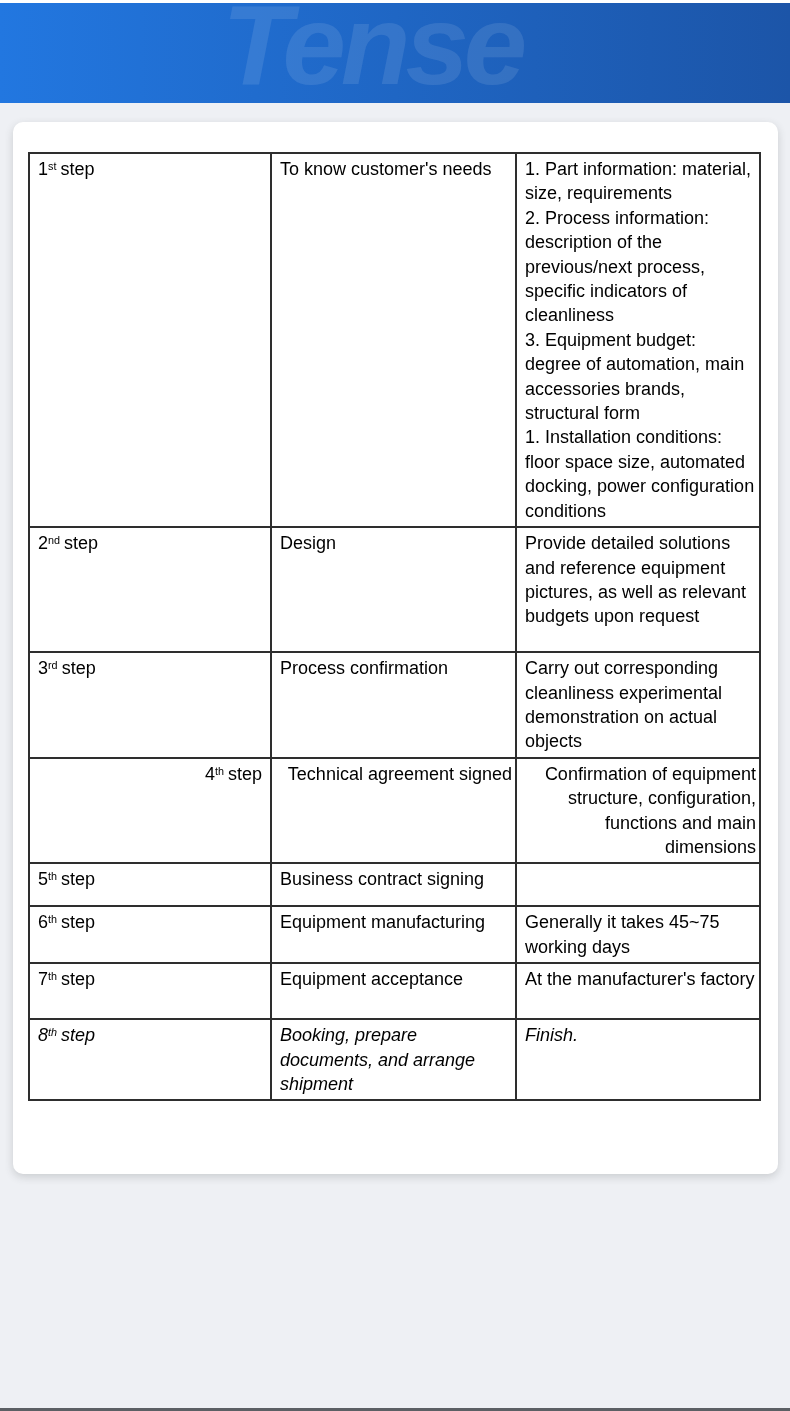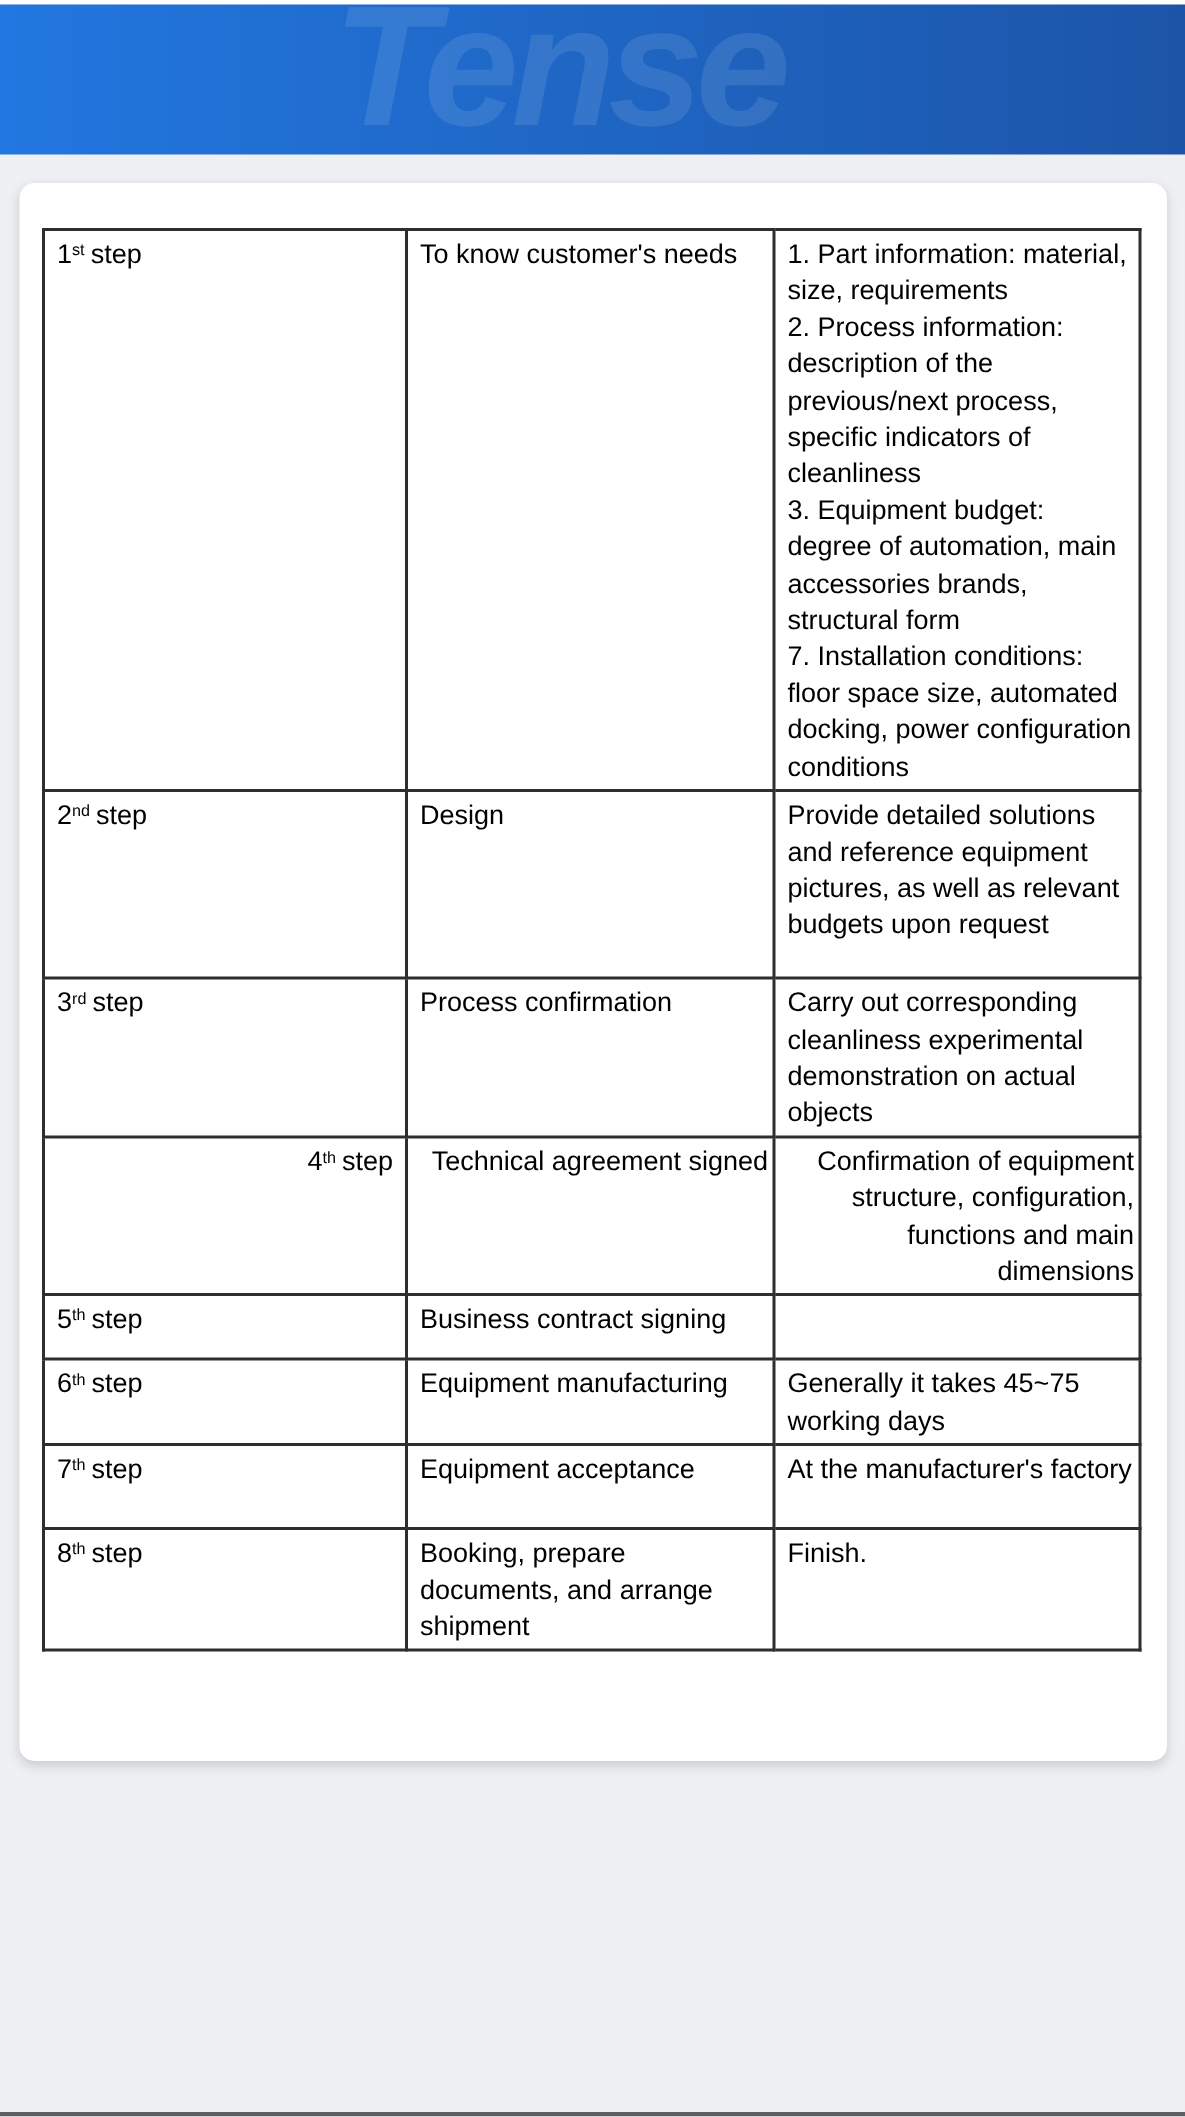--- a/index.html
+++ b/index.html
@@ -61,21 +61,21 @@
     overflow:hidden;
   }
   td.cell-action,td.cell-details{padding-right:3px;}
   tbody tr:nth-child(1) td{height:293px;}
   tbody tr:nth-child(2) td{height:125px;}
   tbody tr:nth-child(3) td{height:100px;}
   tbody tr:nth-child(4) td{height:99px;text-align:right;}
   tbody tr:nth-child(5) td{height:43px;}
   tbody tr:nth-child(6) td{height:56px;}
   tbody tr:nth-child(7) td{height:56px;margin-left:29px;}
-  tbody tr:nth-child(8) td{height:78px;}
+  tbody tr:nth-child(8) td{height:78px;font-style:italic;}
   sup.step-ord{
     font-size:0.60em;line-height:0;
     position:relative;top:-0.48em;vertical-align:baseline;
   }
   .step-word{margin-left:4px;}
   .para{margin:0;}
   .bottom-strip{
     position:absolute;left:0;bottom:0;
     width:790px;height:3px;background:var(--strip);
   }
@@ -99,21 +99,21 @@
     <tbody>
   <tr>
     <td class="cell-step">
       <span><span class="step-num">1</span><sup class="step-ord">st</sup><span class="step-word">step</span></span>
     </td>
     <td class="cell-action">To know customer's needs</td>
     <td class="cell-details">
             <div class="para">1. Part information: material, size, requirements</div>
             <div class="para">2. Process information: description of the previous/next process, specific indicators of cleanliness</div>
             <div class="para">3. Equipment budget: degree of automation, main accessories brands, structural form</div>
-            <div class="para">7. Installation conditions: floor space size, automated docking, power configuration conditions</div>
+            <div class="para">1. Installation conditions: floor space size, automated docking, power configuration conditions</div>
           </td>
   </tr>
 
   <tr>
     <td class="cell-step">
       <span><span class="step-num">2</span><sup class="step-ord">nd</sup><span class="step-word">step</span></span>
     </td>
     <td class="cell-action">Design</td>
     <td class="cell-details">
             <div class="para">Provide detailed solutions and reference equipment pictures, as well as relevant budgets upon request</div>

